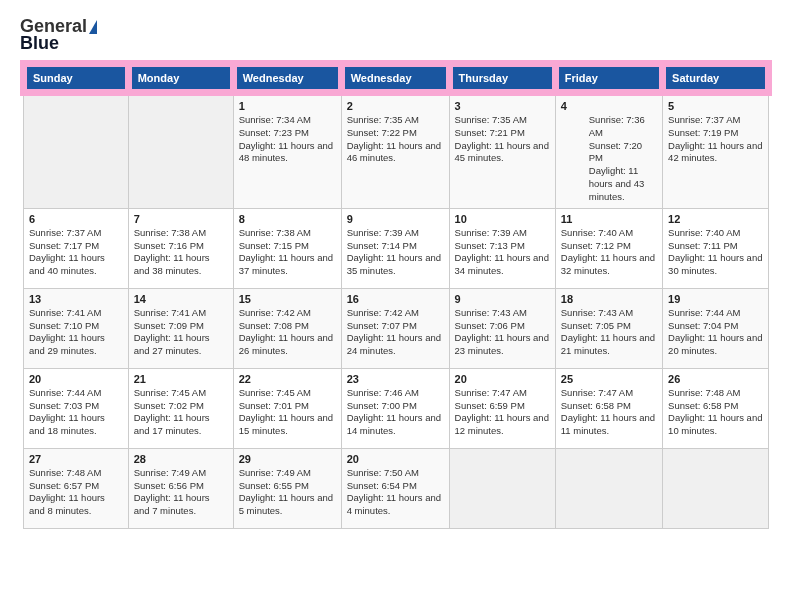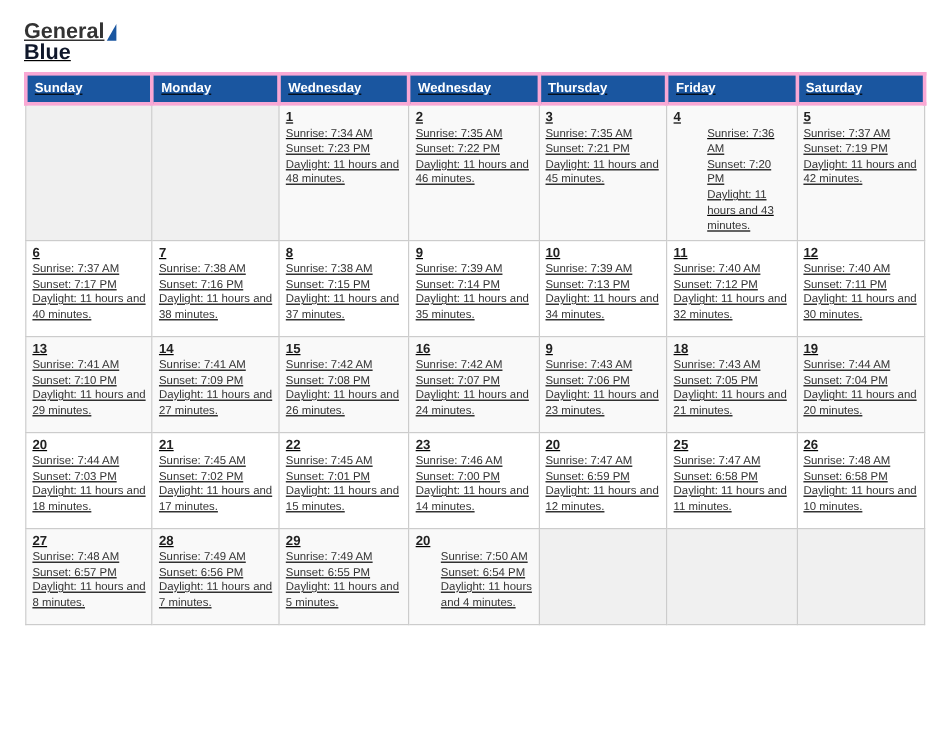--- a/index.html
+++ b/index.html
@@ -6,21 +6,20 @@
     body {
       font-family: Arial, sans-serif;
       background: #fff;
       width: 792px;
       height: 612px;
       overflow: hidden;
     }
     .container {
       width: 792px;
       padding: 16px 20px 10px 20px;
-      text-decoration: underline;
     }
     .header-row {
       display: flex;
       justify-content: space-between;
       align-items: flex-start;
       margin-bottom: 6px;
     }
     .logo {
       display: flex;
       flex-direction: column;
@@ -43,21 +42,21 @@
       border-collapse: collapse;
       font-size: 10px;
     }
     .calendar-table thead th {
       background-color: #1a56a0;
       color: #fff;
       text-align: left;
       padding: 5px 6px;
       font-size: 11px;
       font-weight: bold;
-      border: 3px solid #f9a8d4;
+      border: 7px solid #f9a8d4;
     }
     .calendar-table tbody td {
       border: 1px solid #ccc;
       vertical-align: top;
       padding: 4px 5px;
       width: 113px;
       height: 80px;
       background: #fff;
     }
     .calendar-table tbody tr:nth-child(odd) td {
@@ -289,21 +288,21 @@
 Daylight: 11 hours and 7 minutes.</div>
           </td>
           <td>
             <div class="cell-day">29</div>
             <div class="cell-info" style="white-space: pre-line;">Sunrise: 7:49 AM
 Sunset: 6:55 PM
 Daylight: 11 hours and 5 minutes.</div>
           </td>
           <td>
             <div class="cell-day">20</div>
-            <div class="cell-info" style="white-space: pre-line; margin-left: 21px;">Sunrise: 7:50 AM
+            <div class="cell-info" style="white-space: pre-line;">Sunrise: 7:50 AM
 Sunset: 6:54 PM
 Daylight: 11 hours and 4 minutes.</div>
           </td>
           <td class="empty-cell"></td>
           <td class="empty-cell"></td>
           <td class="empty-cell"></td>
         </tr>
       </tbody>
   </table>
 </div>

